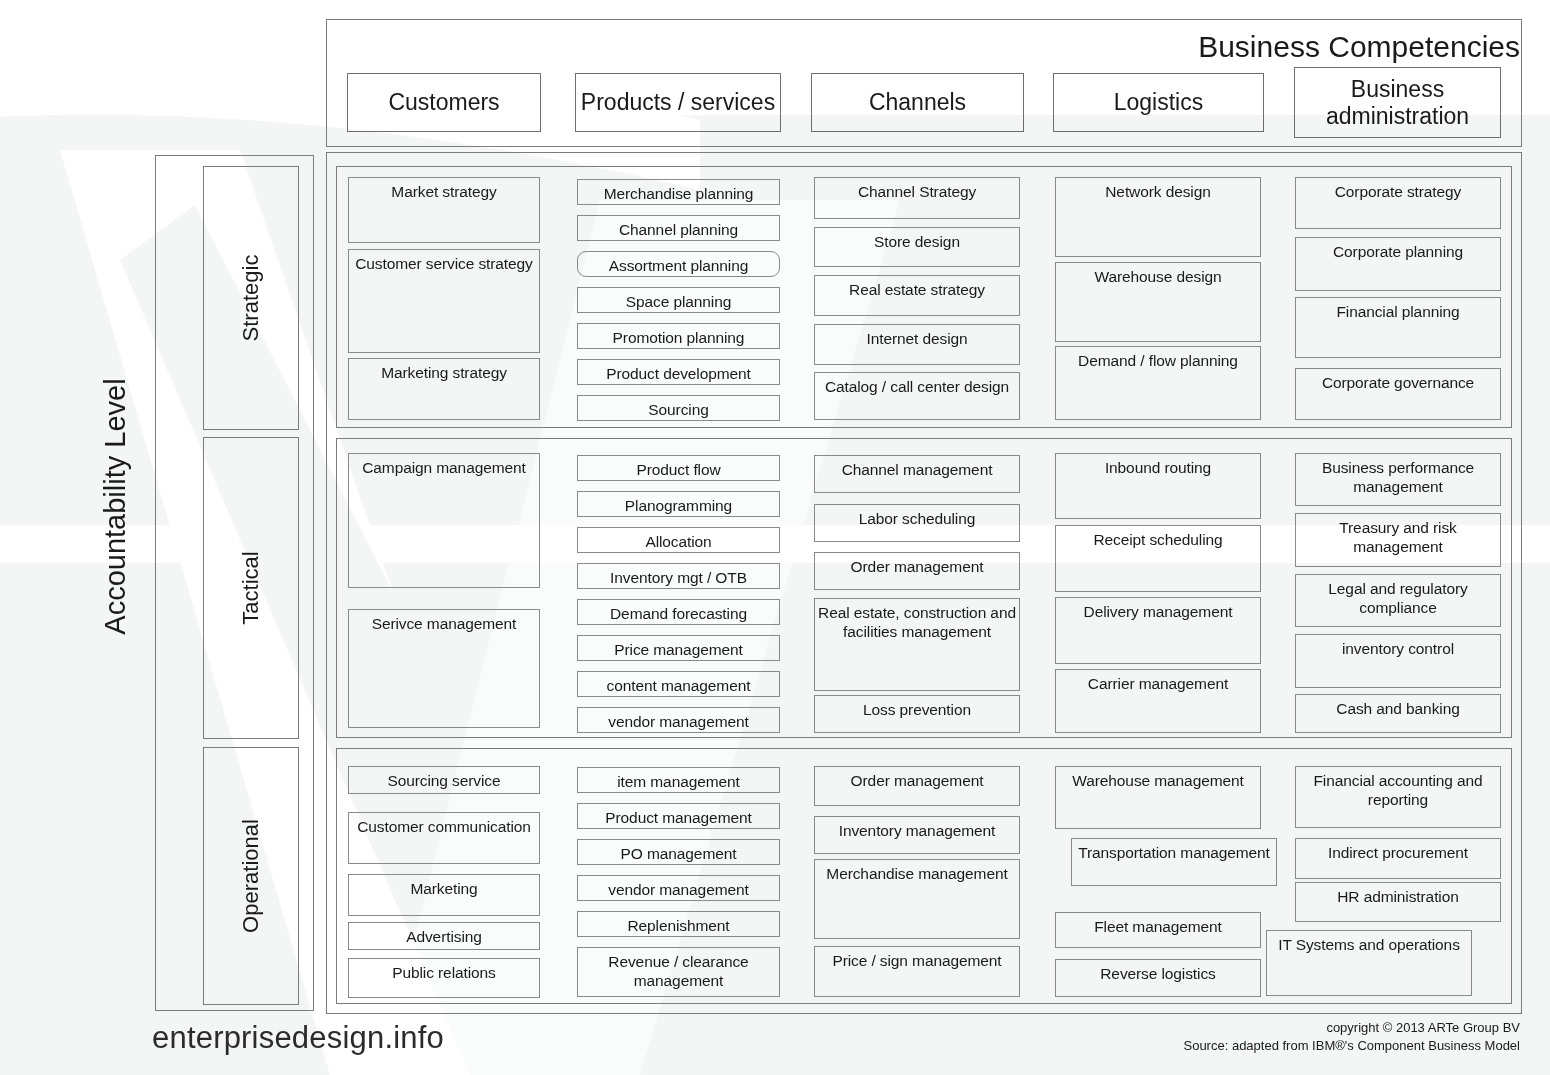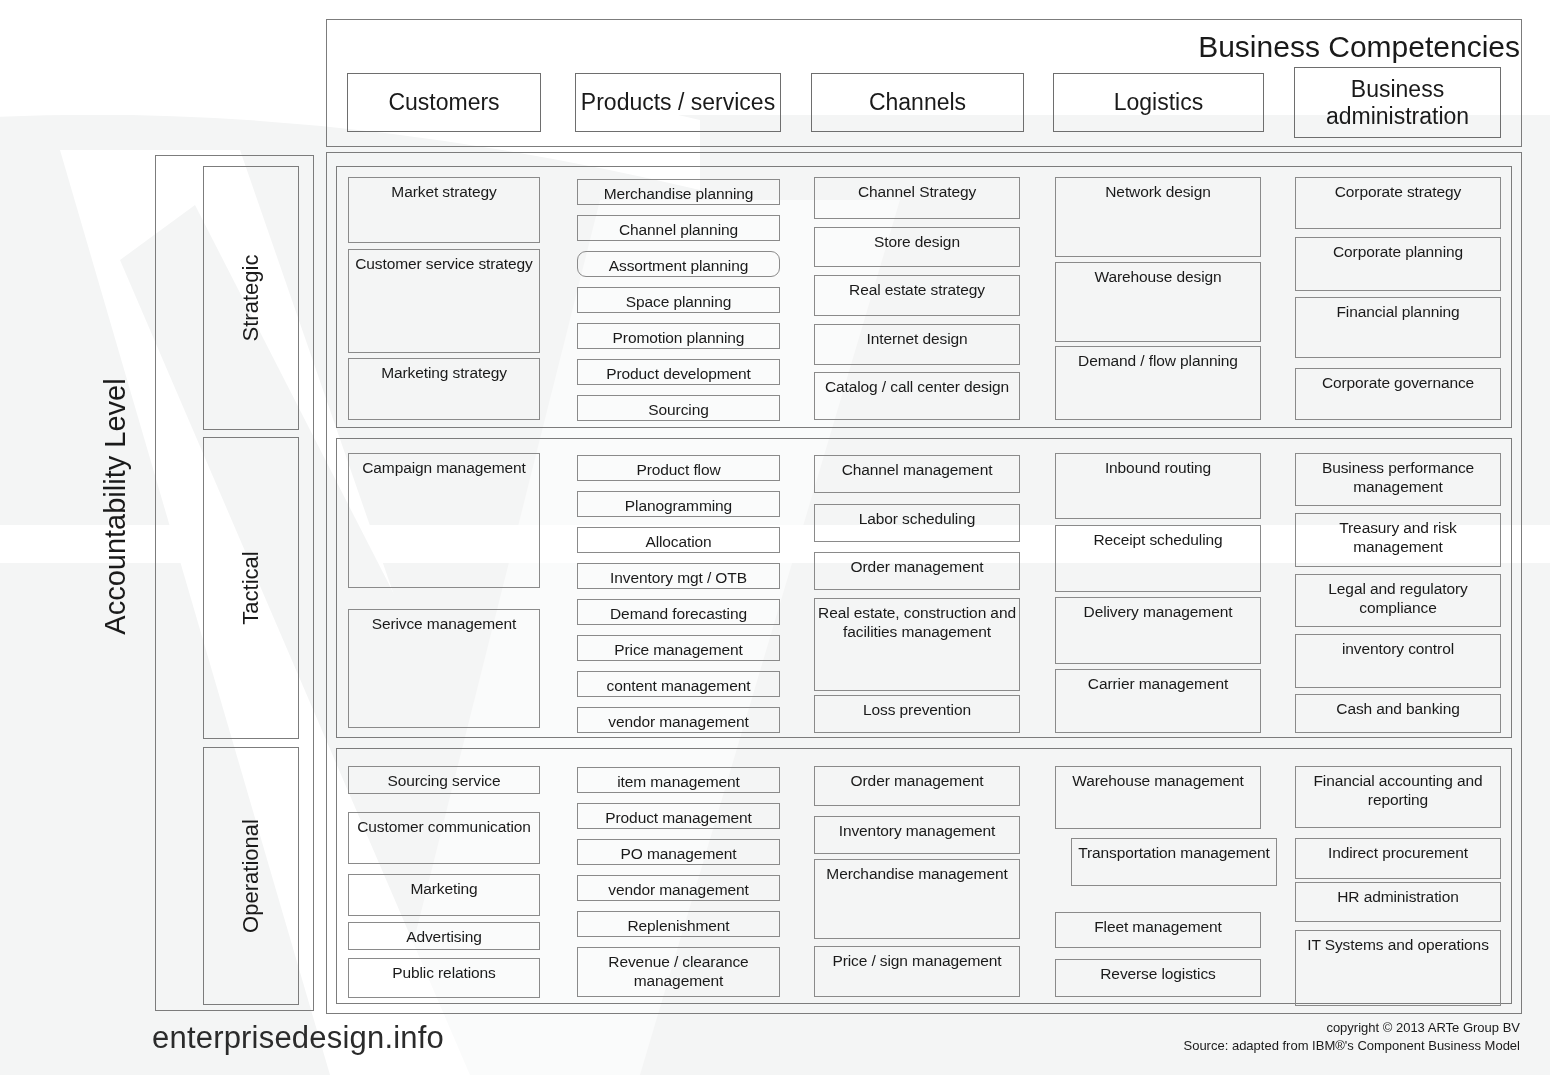--- a/index.html
+++ b/index.html
@@ -388,21 +388,21 @@
 
 <div class="cell wrap" style="left:1295px; top:766px; width:206px; height:62px;">
   <span>Financial accounting and reporting</span>
 </div>
 <div class="cell" style="left:1295px; top:838px; width:206px; height:41px;">
   <span>Indirect procurement</span>
 </div>
 <div class="cell" style="left:1295px; top:882px; width:206px; height:40px;">
   <span>HR administration</span>
 </div>
-<div class="cell" style="left:1295px; top:930px; width:206px; height:76px;">
+<div class="cell" style="left:1266px; top:930px; width:206px; height:66px;">
   <span>IT Systems and operations</span>
 </div>
 
 <div id="brand">enterprisedesign.info</div>
 <div id="copyright">
   <div>copyright © 2013 ARTe Group BV</div>
   <div>Source: adapted from IBM®'s Component Business Model</div>
 </div>
 
 </body></html>

